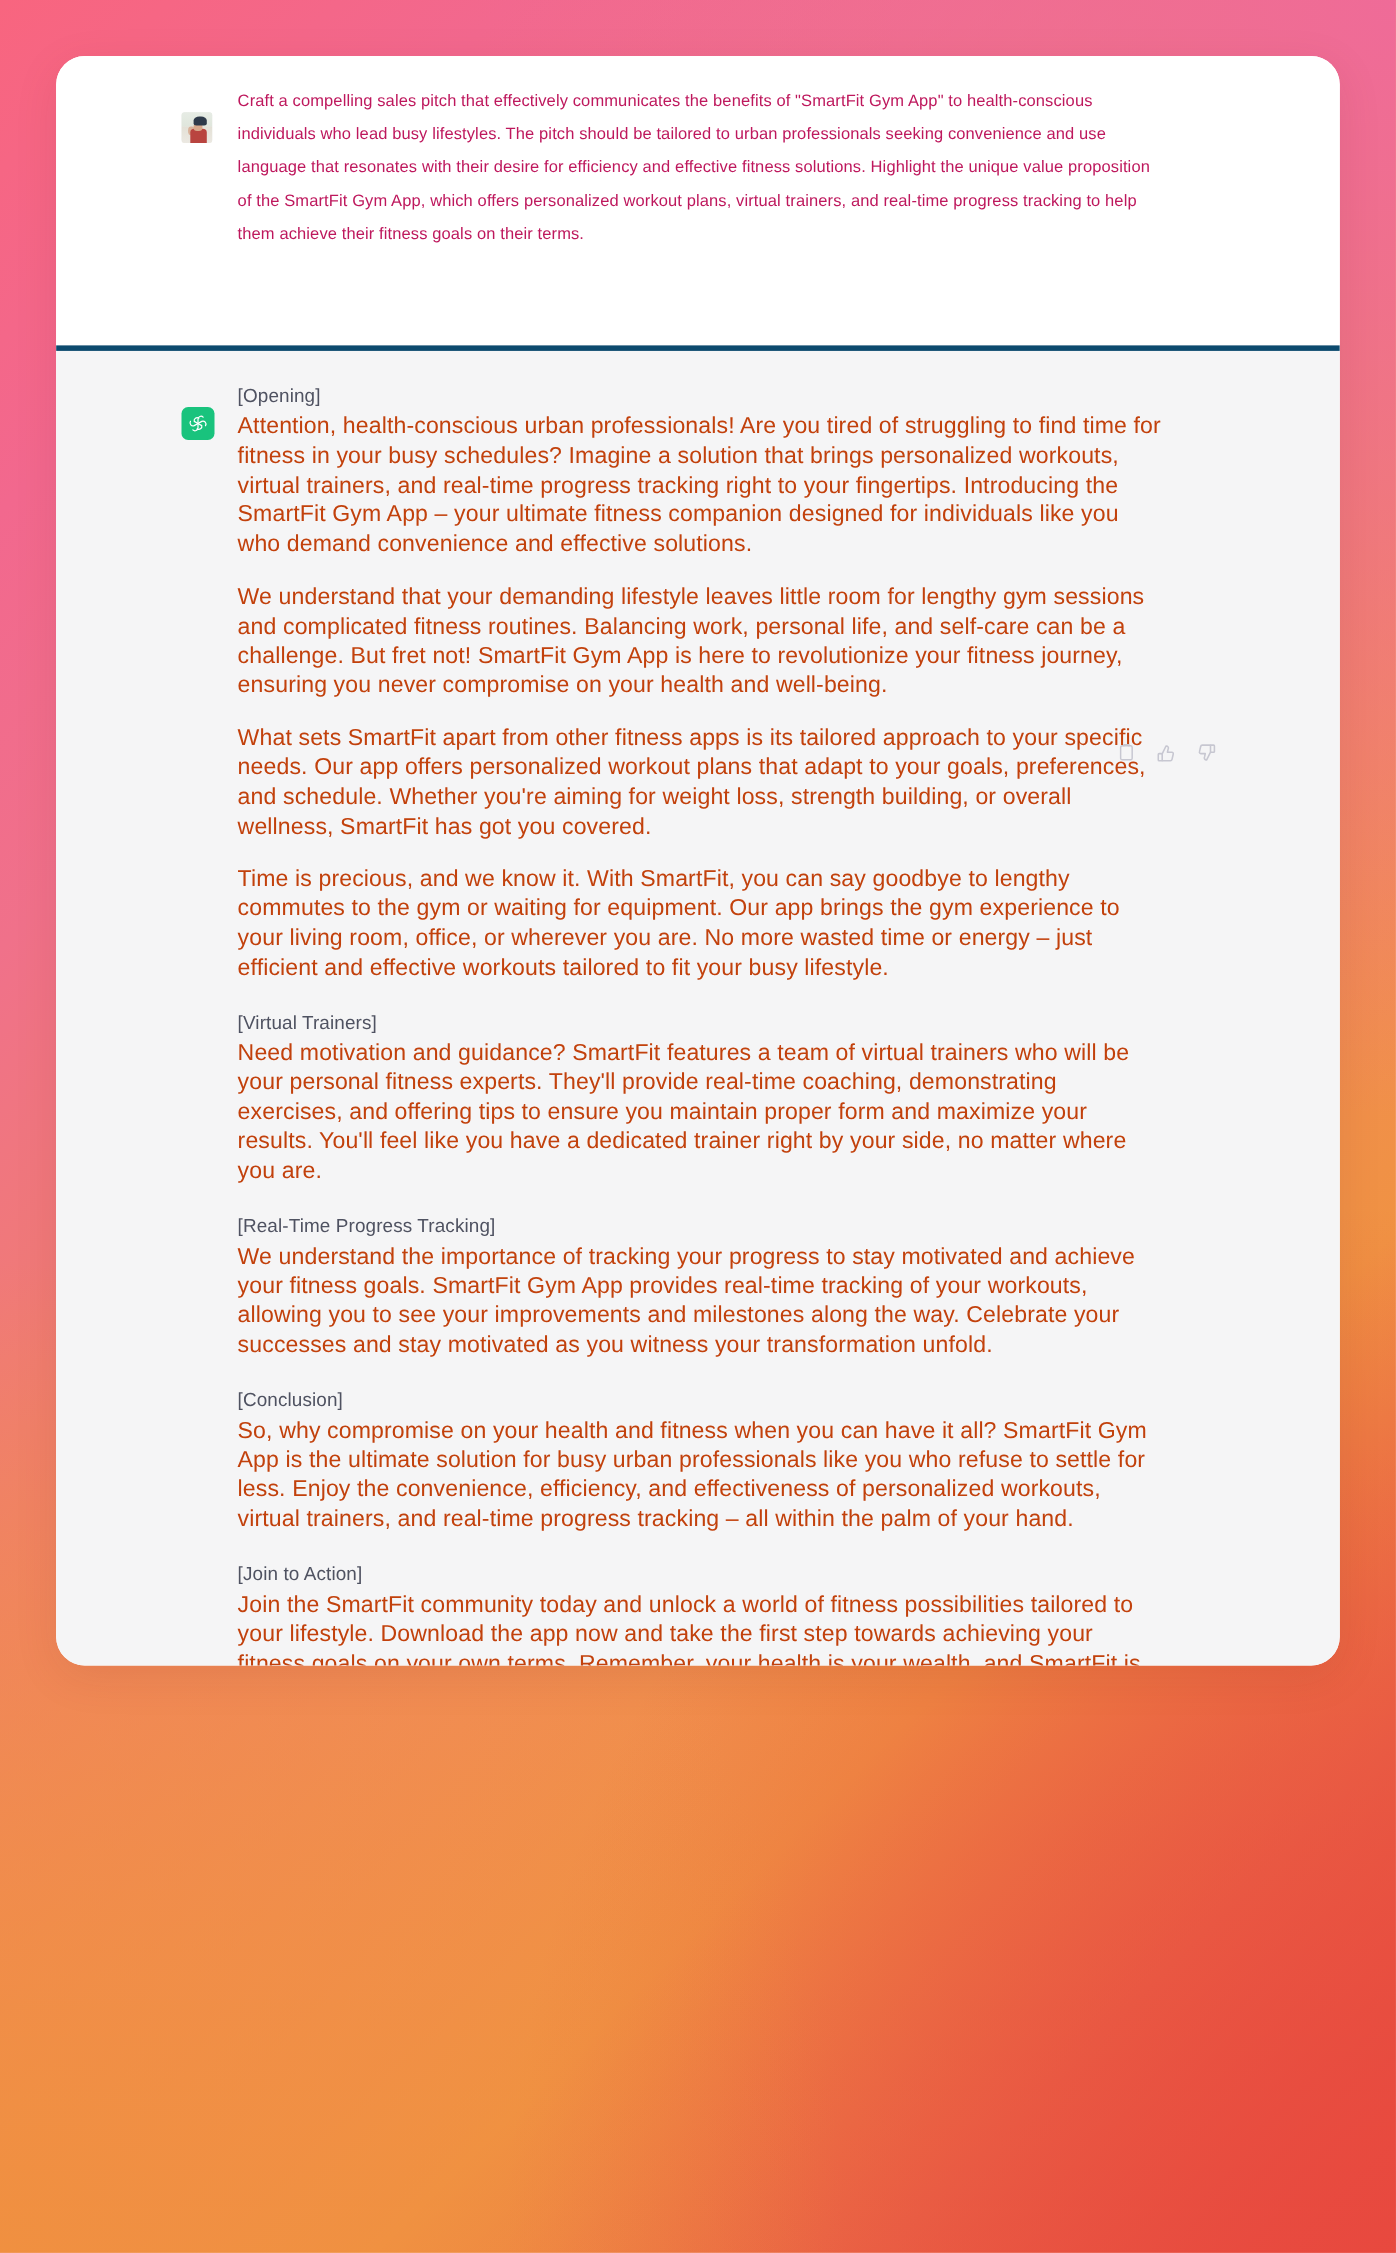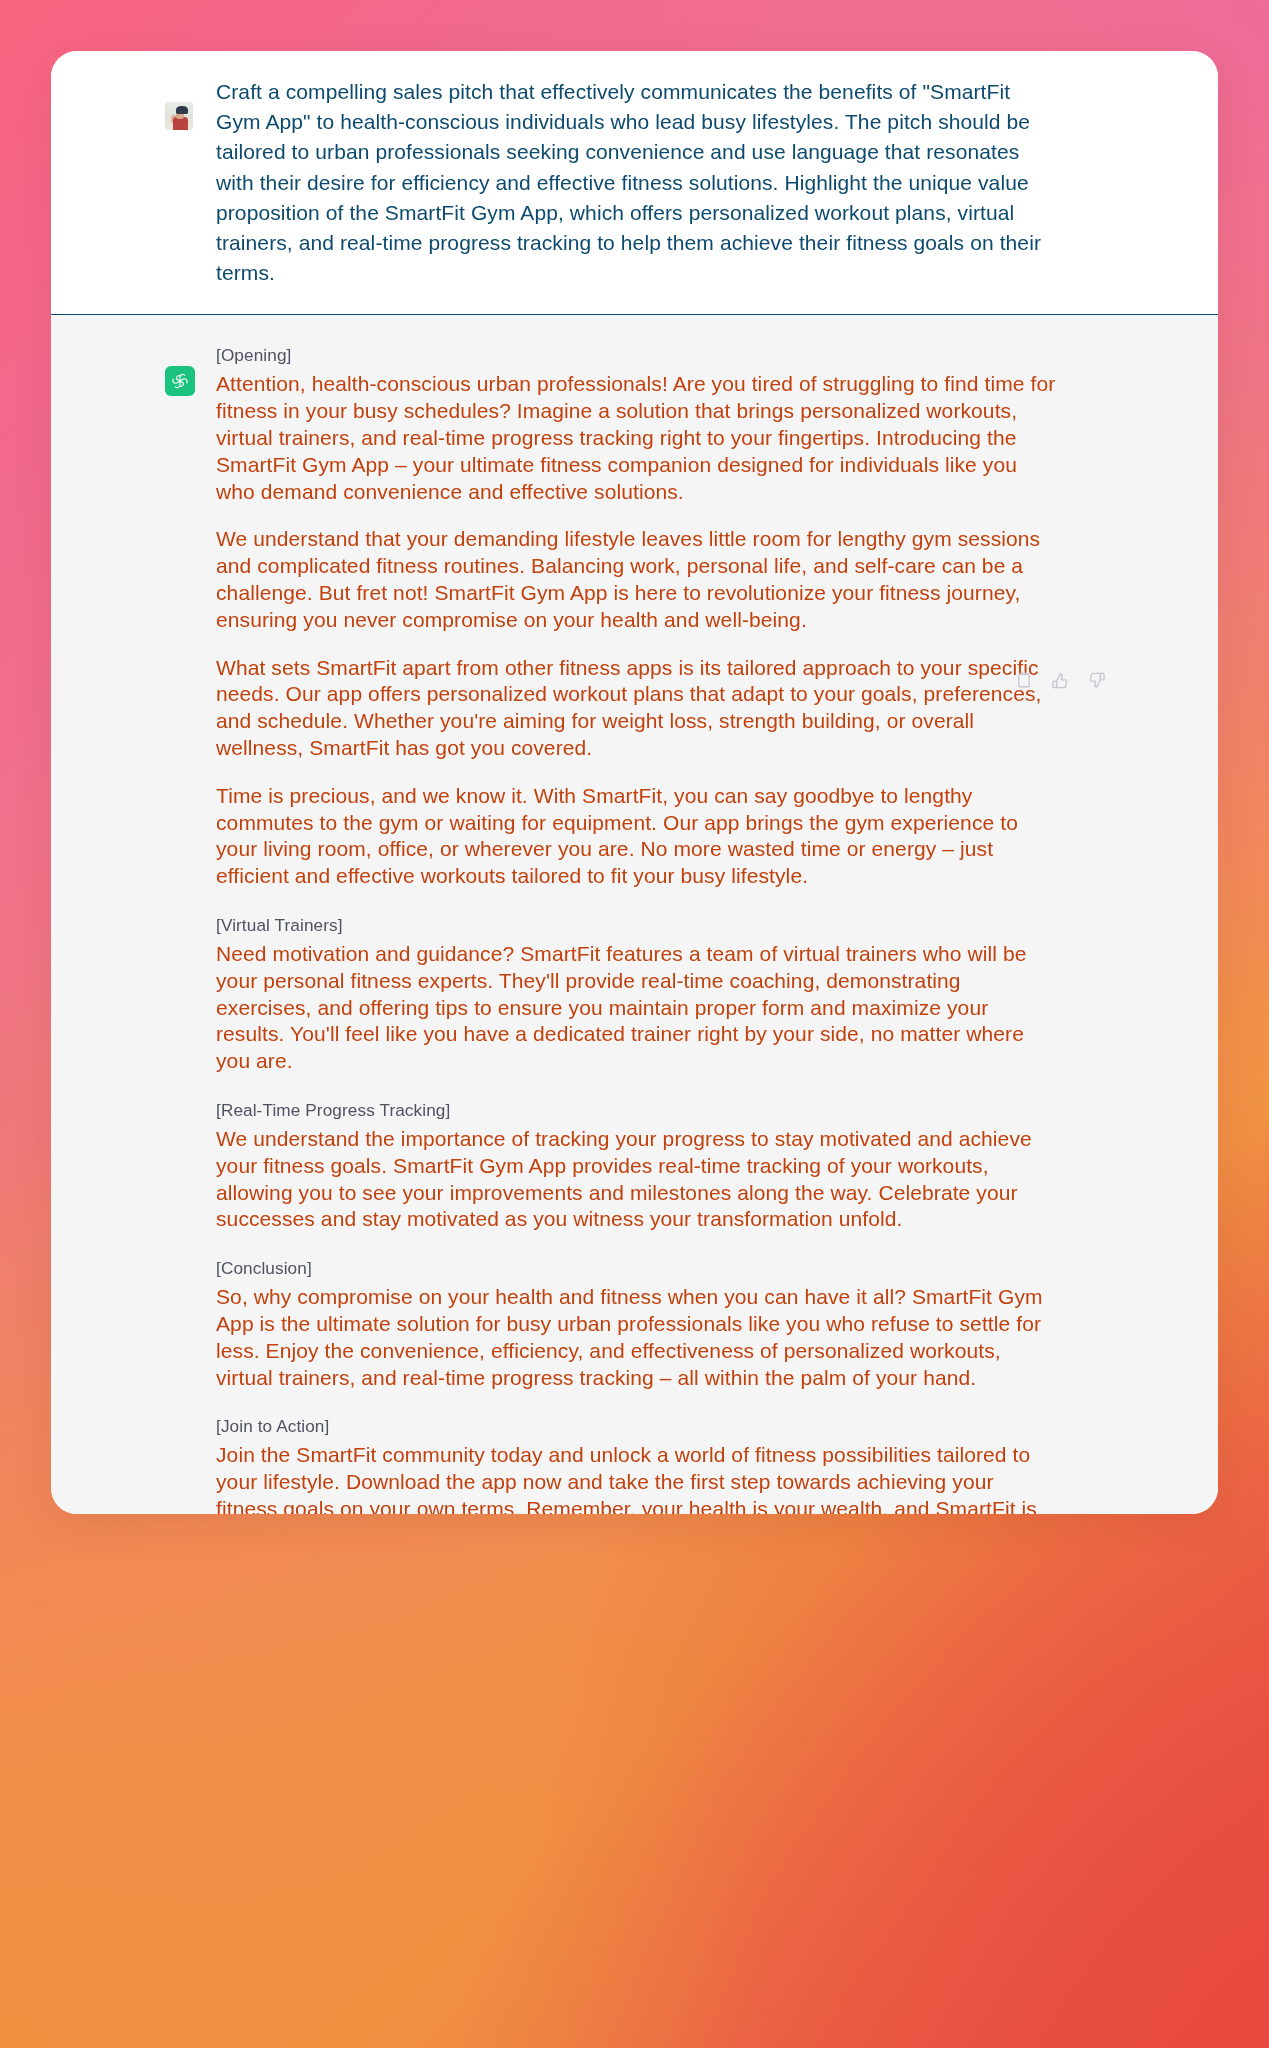--- a/index.html
+++ b/index.html
@@ -77,32 +77,32 @@
   .avatar .sky    { position:absolute; left:0; top:0; right:0; height:46%; background:linear-gradient(180deg,#e7ece5,#dfe6dc); }
   .avatar .ground { position:absolute; left:0; bottom:0; right:0; height:54%; background:linear-gradient(180deg,#e3e0d6,#ece9e2); }
   .avatar .hat    { position:absolute; left:40%; top:14%; width:42%; height:28%; background:#2e3a4a; border-radius:45% 45% 20% 20%; }
   .avatar .face   { position:absolute; left:40%; top:36%; width:28%; height:24%; background:#d8a98c; border-radius:40%; }
   .avatar .body   { position:absolute; left:30%; top:54%; width:52%; height:46%; background:#b9443f; border-radius:26% 26% 0 0; }
   .avatar .arm    { position:absolute; left:20%; top:46%; width:24%; height:30%; background:#d9b199; border-radius:40%; }
 
   .msg-body { flex: 1 1 auto; }
 
   .prompt-text {
-    font-size: 21px;
+    font-size: 15px;
     line-height: 30.2px;
-    color: #0c4a6e;
+    color: #be185d;
     letter-spacing: 0.1px;
     max-width: 836px;
     font-weight: 400;
   }
 
   
   .response-block {
     background: #f5f5f6;
-    border-top: 1px solid #0c4a6e;
+    border-top: 5px solid #0c4a6e;
     padding: 26px 60px 40px 0;
     display: flex;
     position: relative;
     min-height: 1200px;
   }
 
   .gpt-logo {
     width: 30px;
     height: 30px;
     border-radius: 6px;

